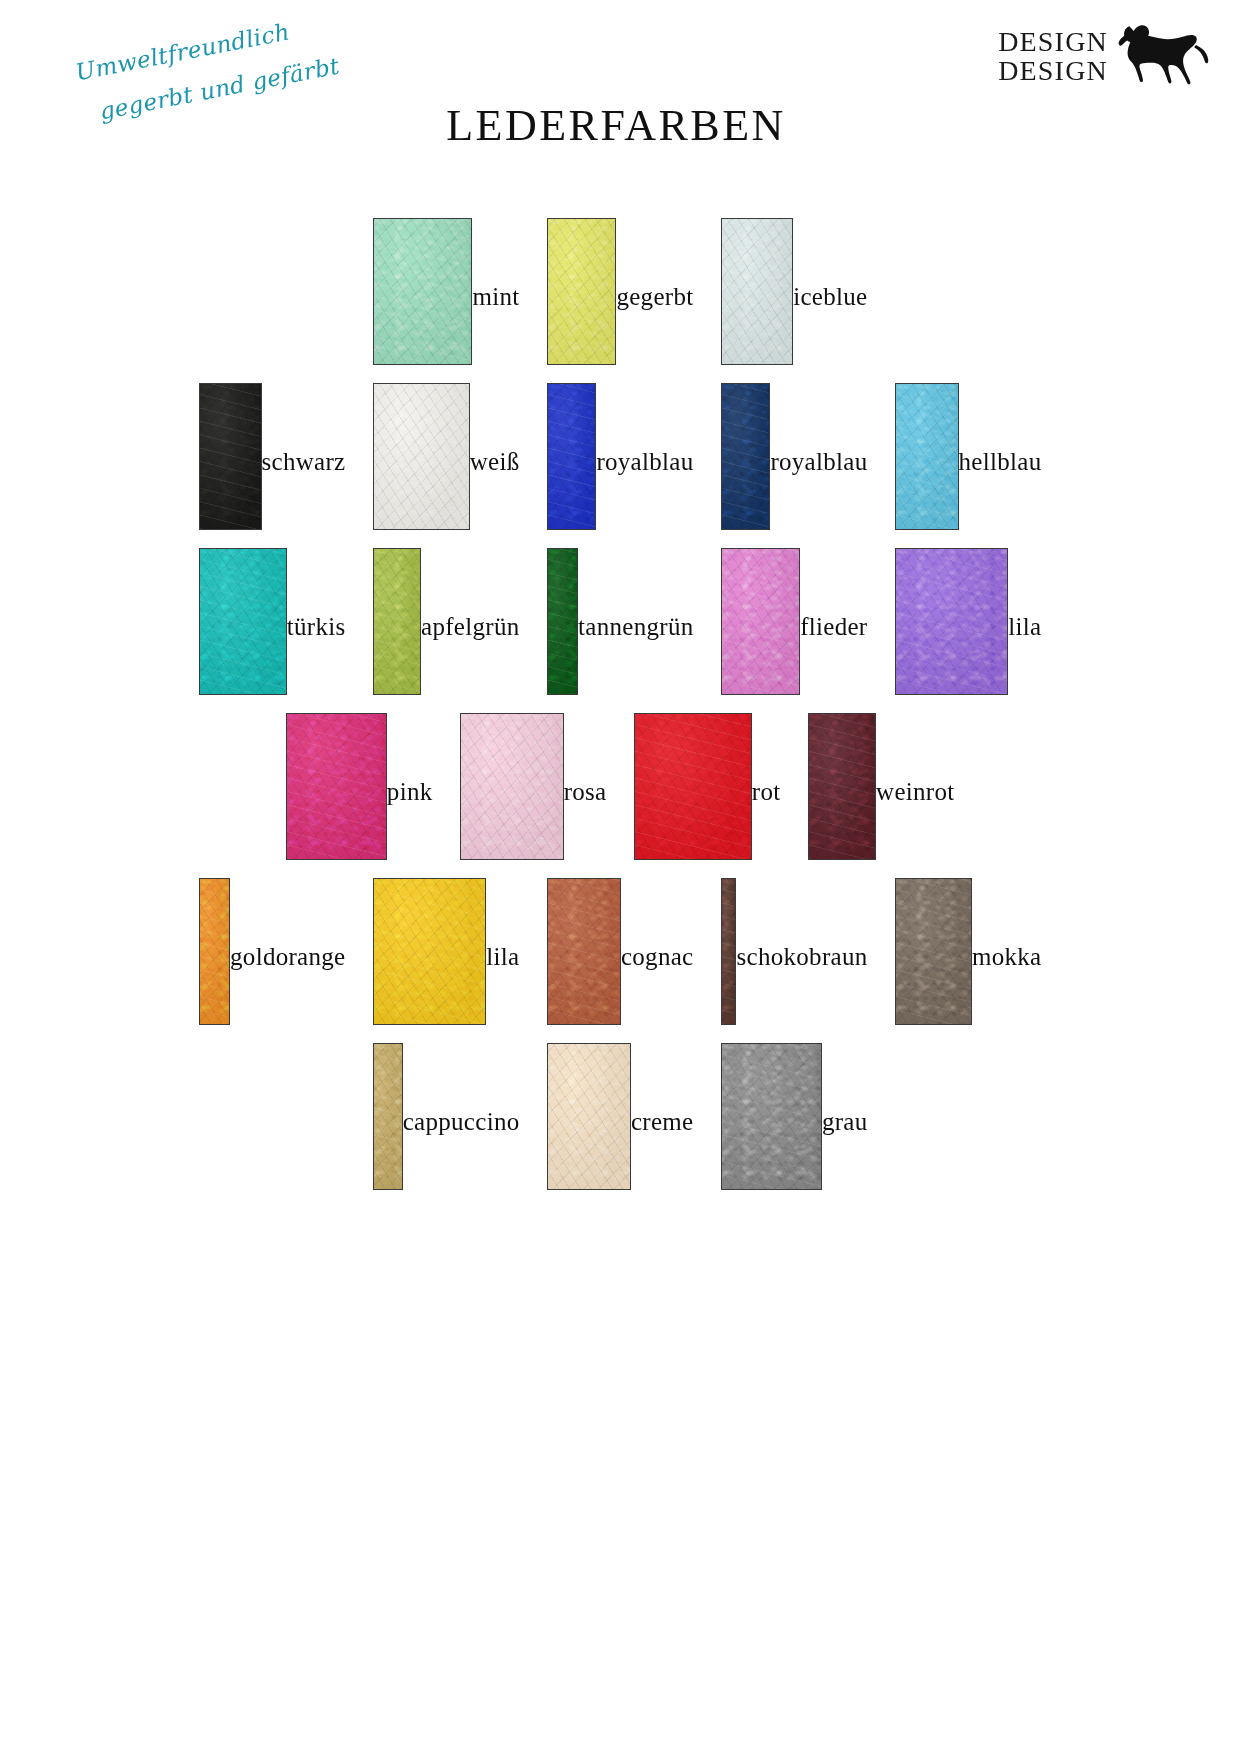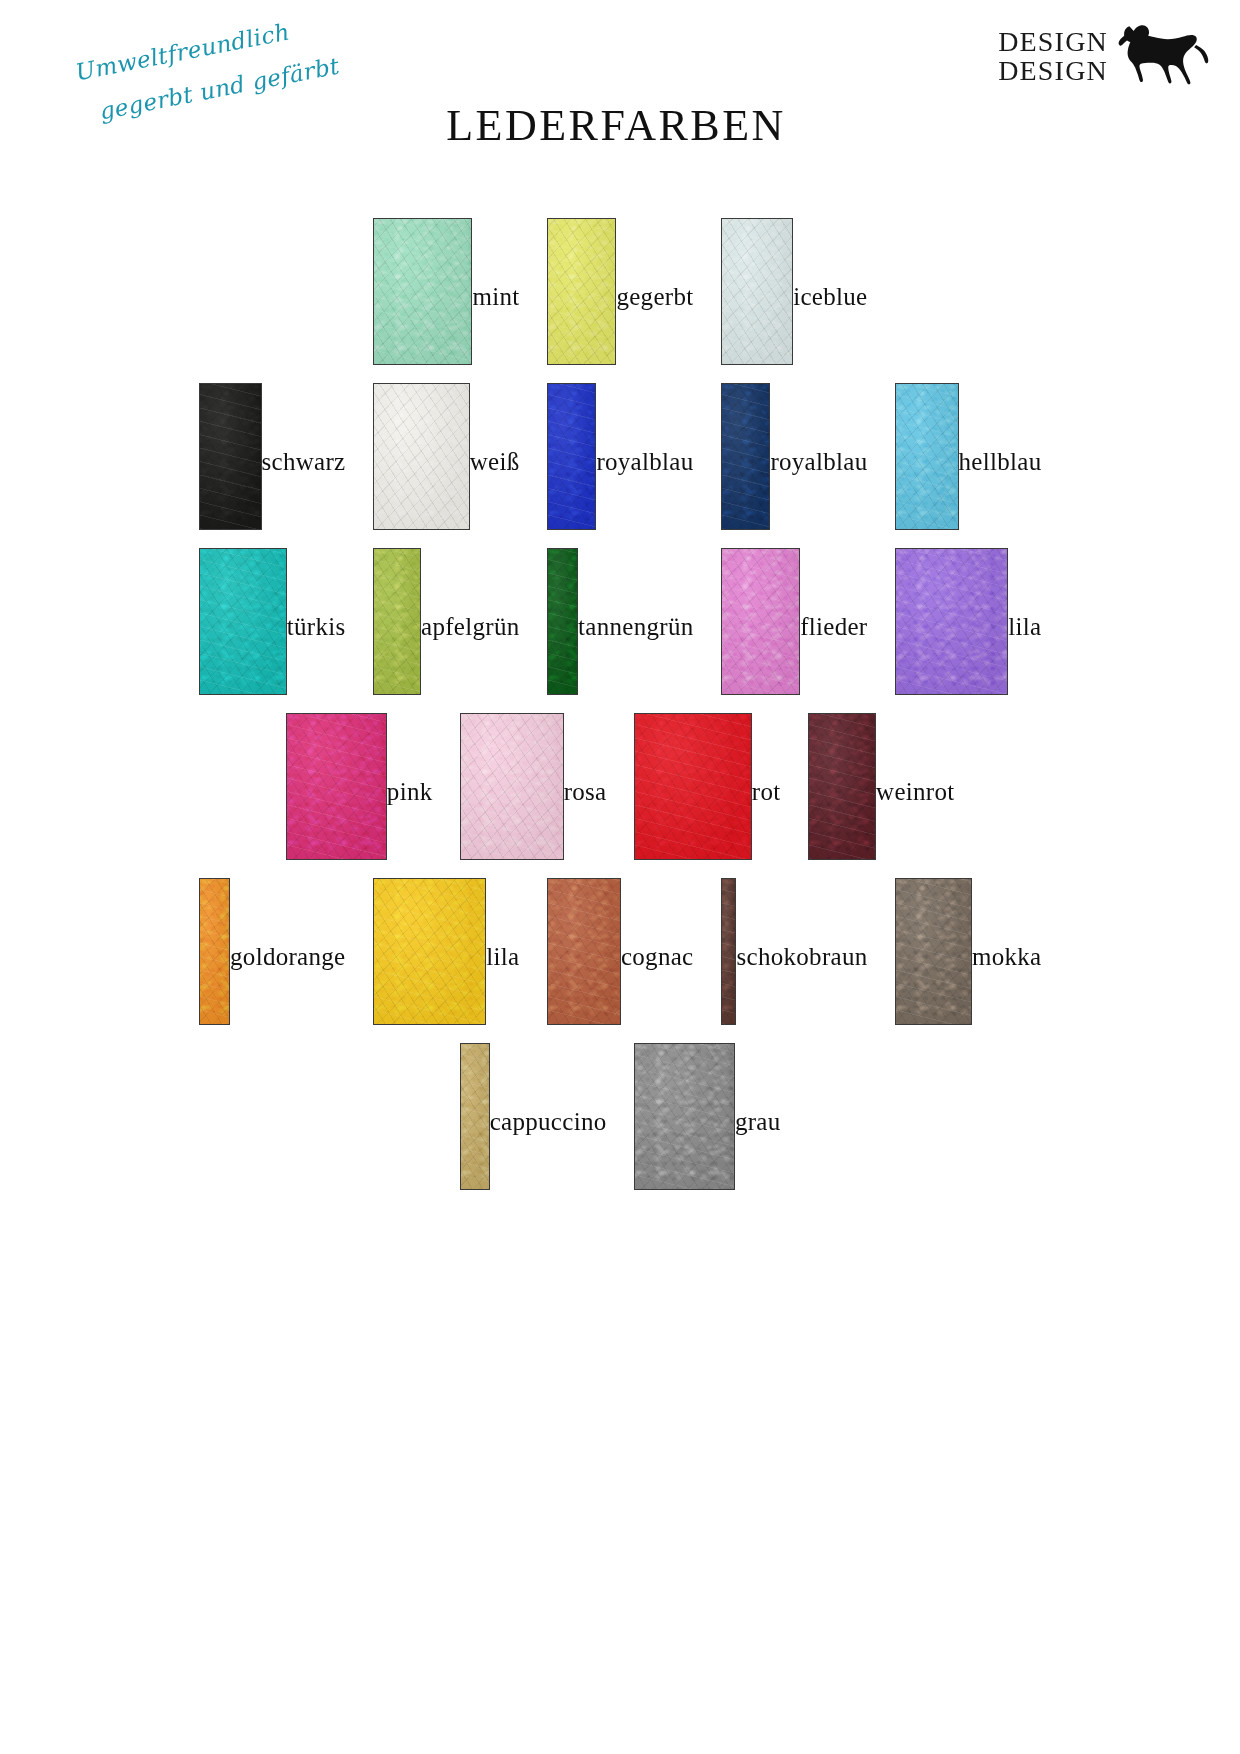--- a/index.html
+++ b/index.html
@@ -268,17 +268,21 @@
         <div class="swatch-chip" style="background: rgb(122, 109, 96);"></div>
         <div class="swatch-label">mokka</div>
       </div>
     </div>
     <div class="swatch-row">
       <div class="swatch-cell">
         <div class="swatch-chip" style="background: rgb(198, 173, 104);"></div>
         <div class="swatch-label">cappuccino</div>
       </div>
       <div class="swatch-cell">
+        <div class="swatch-chip" style="background: rgb(246, 226, 198);"></div>
+        <div class="swatch-label">creme</div>
+      </div>
+      <div class="swatch-cell">
         <div class="swatch-chip" style="background: rgb(140, 140, 140);"></div>
         <div class="swatch-label">grau</div>
       </div>
     </div>
   </div>
 
 </body></html>

